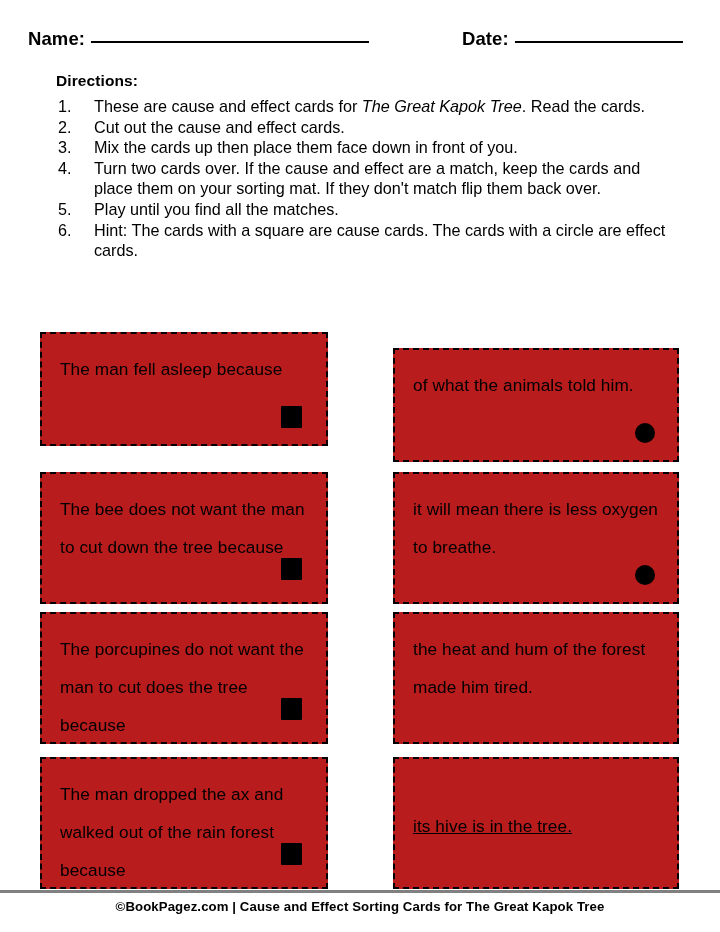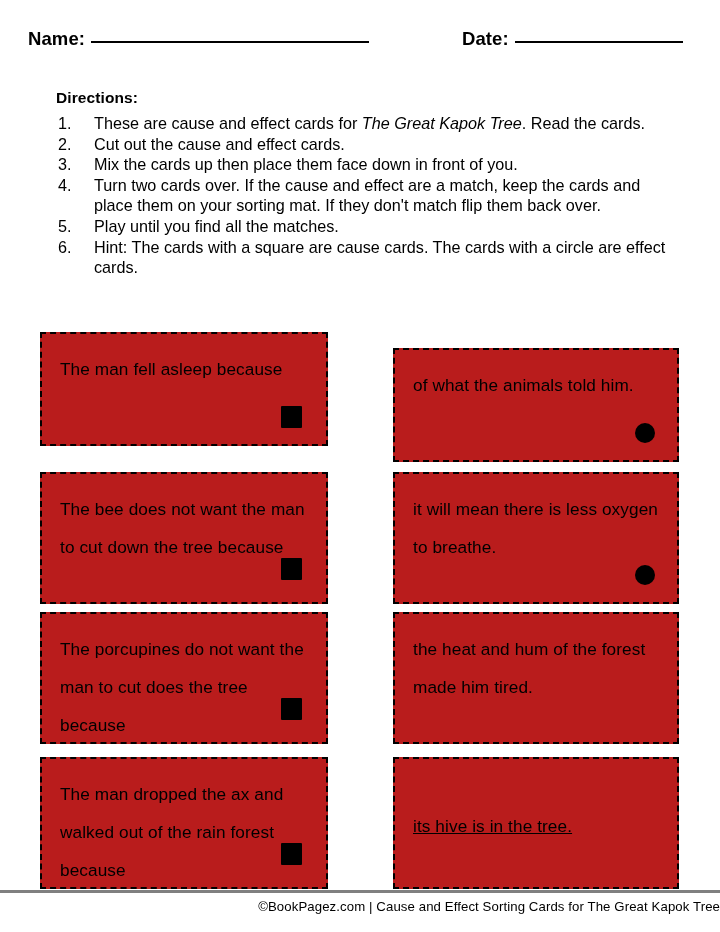--- a/index.html
+++ b/index.html
@@ -51,21 +51,20 @@
     position: absolute;
     left: 56px;
     top: 72px;
     width: 620px;
   }
   .dir-title {
     font-size: 15.5px;
     font-weight: bold;
     letter-spacing: 0.1px;
     margin-bottom: 6px;
-    margin-top: 17px;
   }
   .dir-list {
     list-style: none;
     margin: 0;
     padding: 0;
   }
   .dir-item {
     position: relative;
     padding-left: 38px;
     font-size: 16.2px;
@@ -140,23 +139,23 @@
     top: 890px;
     width: 720px;
     height: 3px;
     background: #808080;
   }
   .footer-text {
     position: absolute;
     left: 0;
     top: 899px;
     width: 720px;
-    text-align: right;
+    text-align: center;
     font-size: 13.2px;
-    font-weight: normal;
+    font-weight: bold;
     letter-spacing: 0.1px;
   }
 </style>
 </head>
 <body>
 
 <div class="namedate">
   <div class="nd-field nd-name">
     <span class="nd-label">Name:</span>
     <span class="nd-rule"></span>

